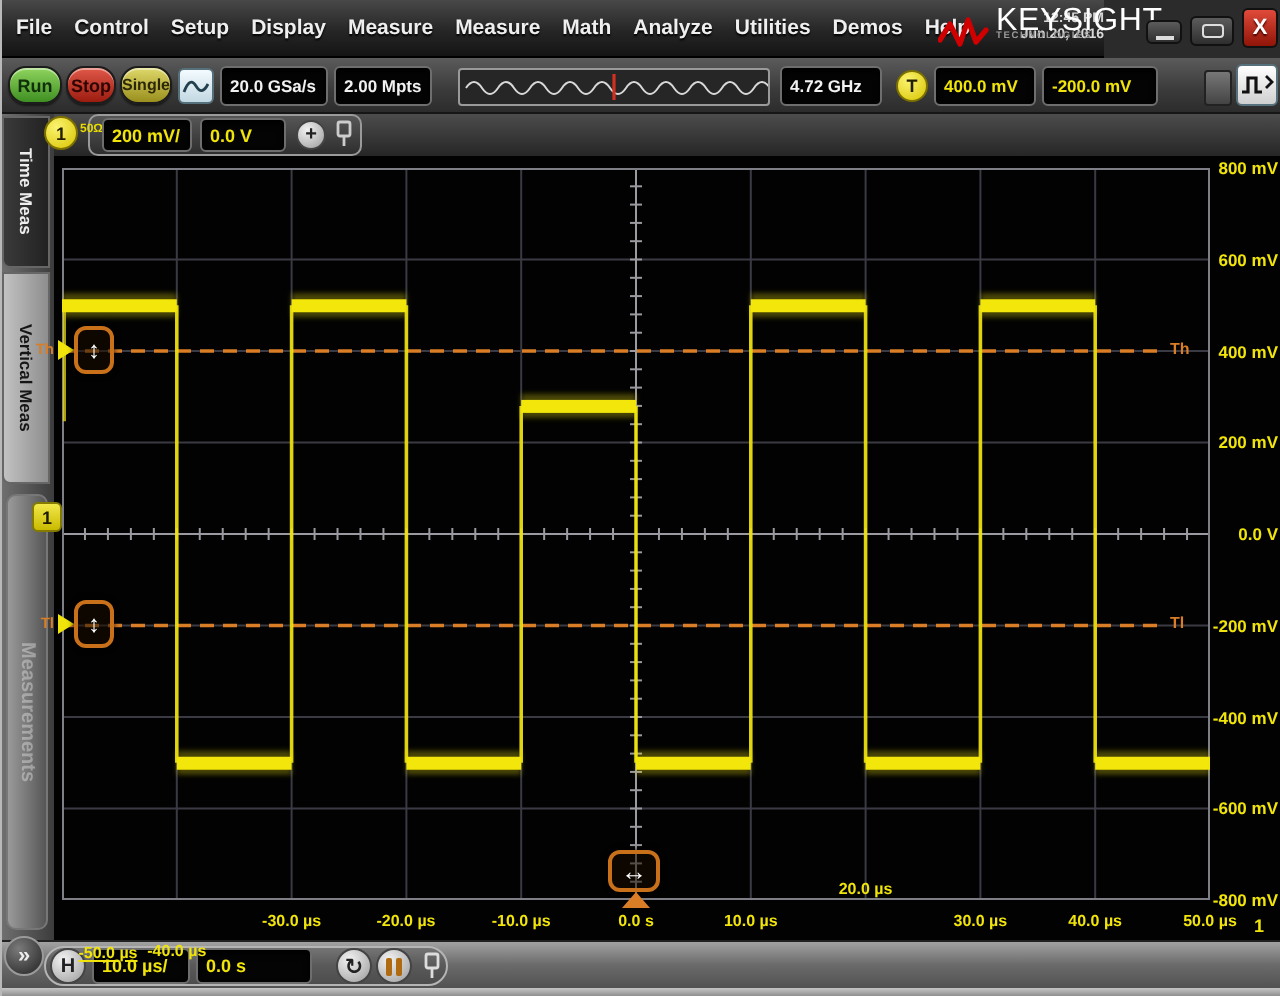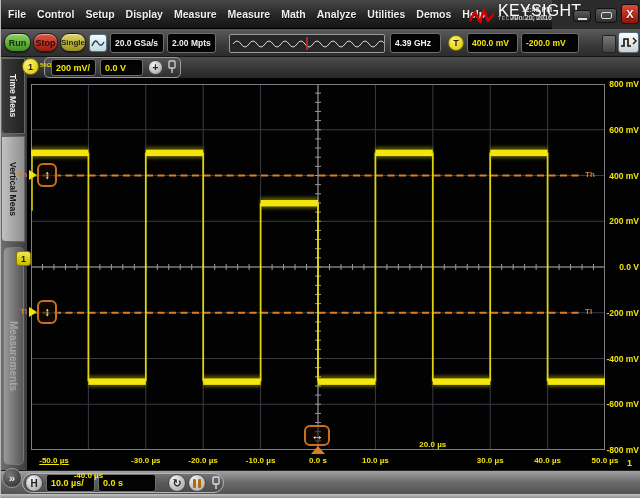--- a/index.html
+++ b/index.html
@@ -125,21 +125,21 @@
       </svg>
     </div>
     <div class="abs lcd" style="left:109px;top:4px;width:54px;height:20px;font-size:8.5px;">20.0 GSa/s</div>
     <div class="abs lcd" style="left:166px;top:4px;width:49px;height:20px;font-size:8.5px;">2.00 Mpts</div>
     <div class="abs" style="left:228px;top:5px;width:156px;height:19px;background:#262626;border:1px solid #9a9a9a;border-radius:2px;">
       <svg width="154" height="17">
         <path id="preview-wave" fill="none" stroke="#d8d8d8" stroke-width="1" d="M3 9 Q 7 3 11 9 Q 15 15 19 9 Q 23 3 27 9 Q 31 15 35 9 Q 39 3 43 9 Q 47 15 51 9 Q 55 3 59 9 Q 63 15 67 9 Q 71 3 75 9 Q 79 15 83 9 Q 87 3 91 9 Q 95 15 99 9 Q 103 3 107 9 Q 111 15 115 9 Q 119 3 123 9 Q 127 15 131 9 Q 135 3 139 9 Q 143 15 147 9 Q 151 3 155 9 "></path>
         <line x1="77" y1="2" x2="77" y2="15" stroke="#d03020" stroke-width="1.6"></line>
       </svg>
     </div>
-    <div class="abs lcd" style="left:389px;top:4px;width:51px;height:20px;font-size:8.5px;">4.39 GHz</div>
+    <div class="abs lcd" style="left:389px;top:4px;width:51px;height:20px;font-size:8.5px;">4.72 GHz</div>
     <div class="abs tcircle" style="left:447px;top:6px;width:16px;height:16px;font-size:9px;">T</div>
     <div class="abs lcd yel" style="left:466px;top:4px;width:51px;height:20px;font-size:8.5px;">400.0 mV</div>
     <div class="abs lcd yel" style="left:520px;top:4px;width:58px;height:20px;font-size:8.5px;">-200.0 mV</div>
     <div class="abs" style="left:601px;top:6px;width:14px;height:18px;background:linear-gradient(#777,#444);border:1px solid #222;border-radius:2px;"></div>
     <div class="abs toolbtn" style="left:617px;top:3px;width:21px;height:21px;background:linear-gradient(#fff,#cfcfcf);">
       <svg width="17" height="15">
         <path d="M1 11 h3 v-7 h4 v7 h3" fill="none" stroke="#111" stroke-width="1.6"></path>
         <path d="M13 3 l3 3 -3 3" fill="none" stroke="#111" stroke-width="1.4"></path>
       </svg>
     </div>
@@ -361,21 +361,21 @@
   <div class="abs bottomedge"></div>
 <div class="ylab" style="left:601px;top:79.0px;">800 mV</div>
     <div class="ylab" style="left:601px;top:124.8px;">600 mV</div>
     <div class="ylab" style="left:601px;top:170.5px;">400 mV</div>
     <div class="ylab" style="left:601px;top:216.3px;">200 mV</div>
     <div class="ylab" style="left:601px;top:262.0px;">0.0 V</div>
     <div class="ylab" style="left:601px;top:307.8px;">-200 mV</div>
     <div class="ylab" style="left:601px;top:353.5px;">-400 mV</div>
     <div class="ylab" style="left:601px;top:399.3px;">-600 mV</div>
     <div class="ylab" style="left:601px;top:445.0px;">-800 mV</div>
-    <div class="xlab" style="left:27.0px;top:456px;text-decoration:underline;">-50.0 µs</div>
+    <div class="xlab" style="left:27.0px;top:472px;text-decoration:underline;">-50.0 µs</div>
     <div class="xlab" style="left:61.4px;top:471px;text-align:center;">-40.0 µs</div>
     <div class="xlab" style="left:118.8px;top:456px;">-30.0 µs</div>
     <div class="xlab" style="left:176px;top:456px;">-20.0 µs</div>
     <div class="xlab" style="left:233.6px;top:456px;">-10.0 µs</div>
     <div class="xlab" style="left:291.0px;top:456px;">0.0 s</div>
     <div class="xlab" style="left:348.4px;top:456px;">10.0 µs</div>
     <div class="xlab" style="left:405.8px;top:440px;">20.0 µs</div>
     <div class="xlab" style="left:463.2px;top:456px;">30.0 µs</div>
     <div class="xlab" style="left:520.6px;top:456px;">40.0 µs</div>
     <div class="xlab" style="left:578.0px;top:456px;">50.0 µs</div>

